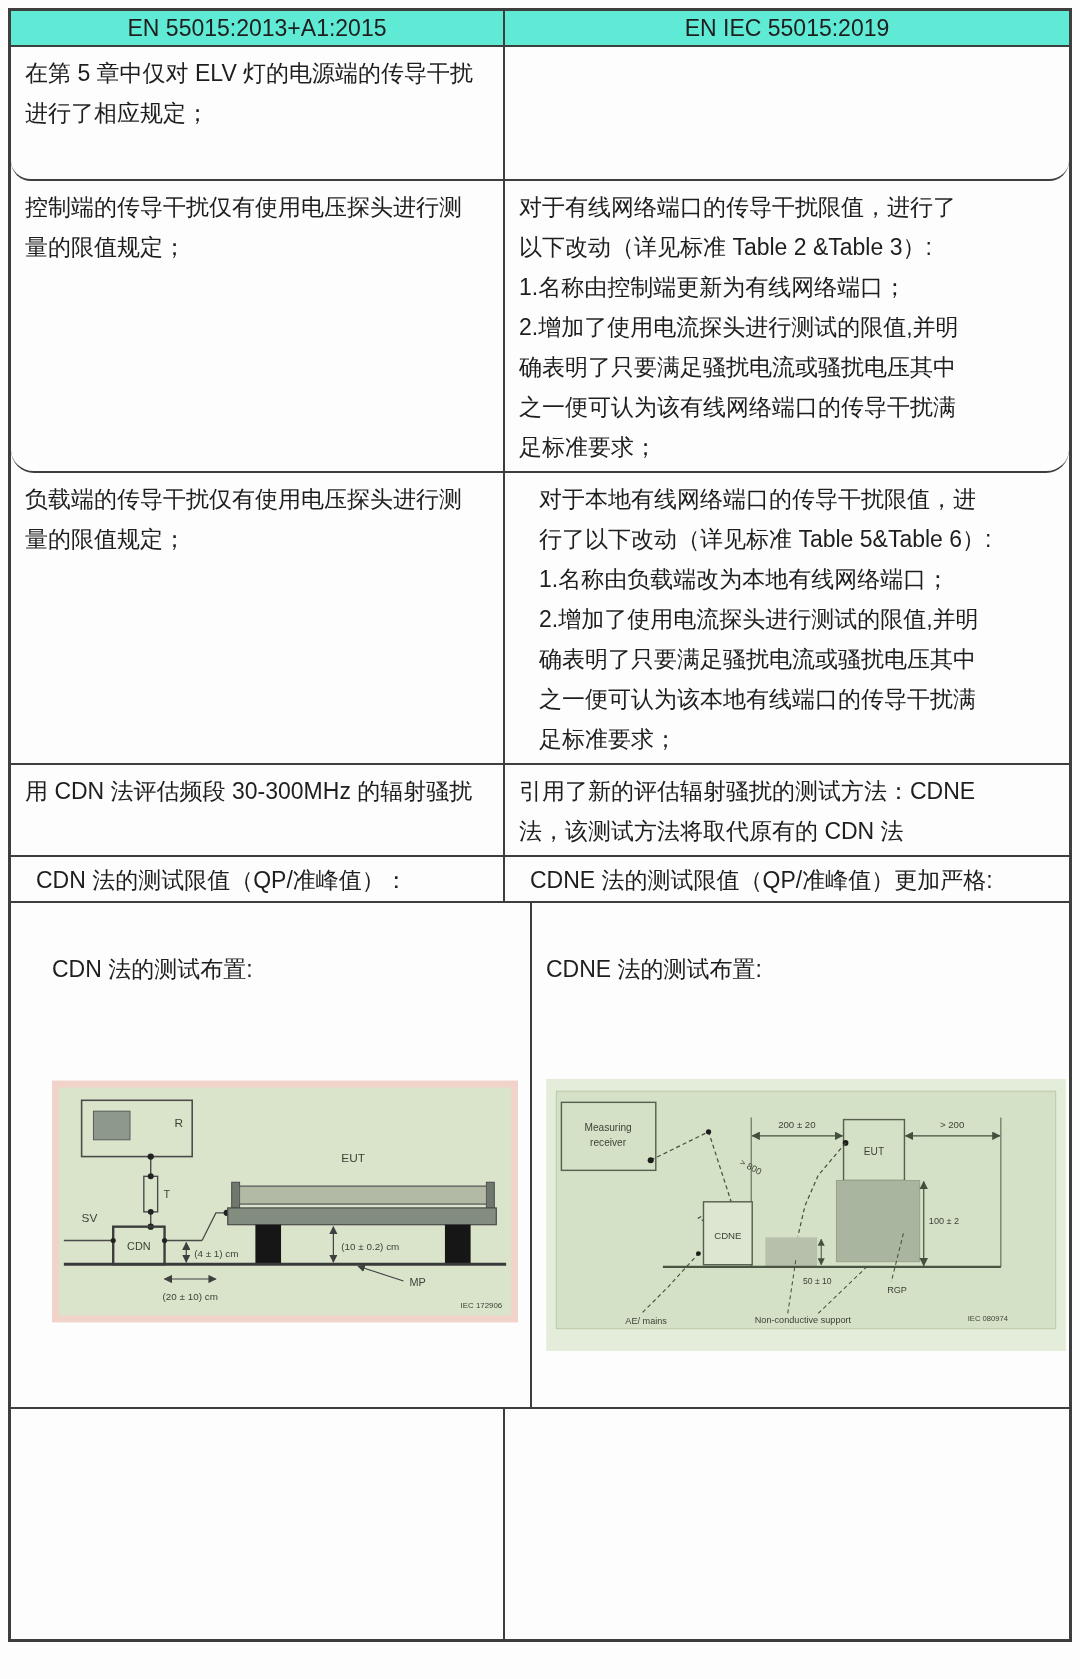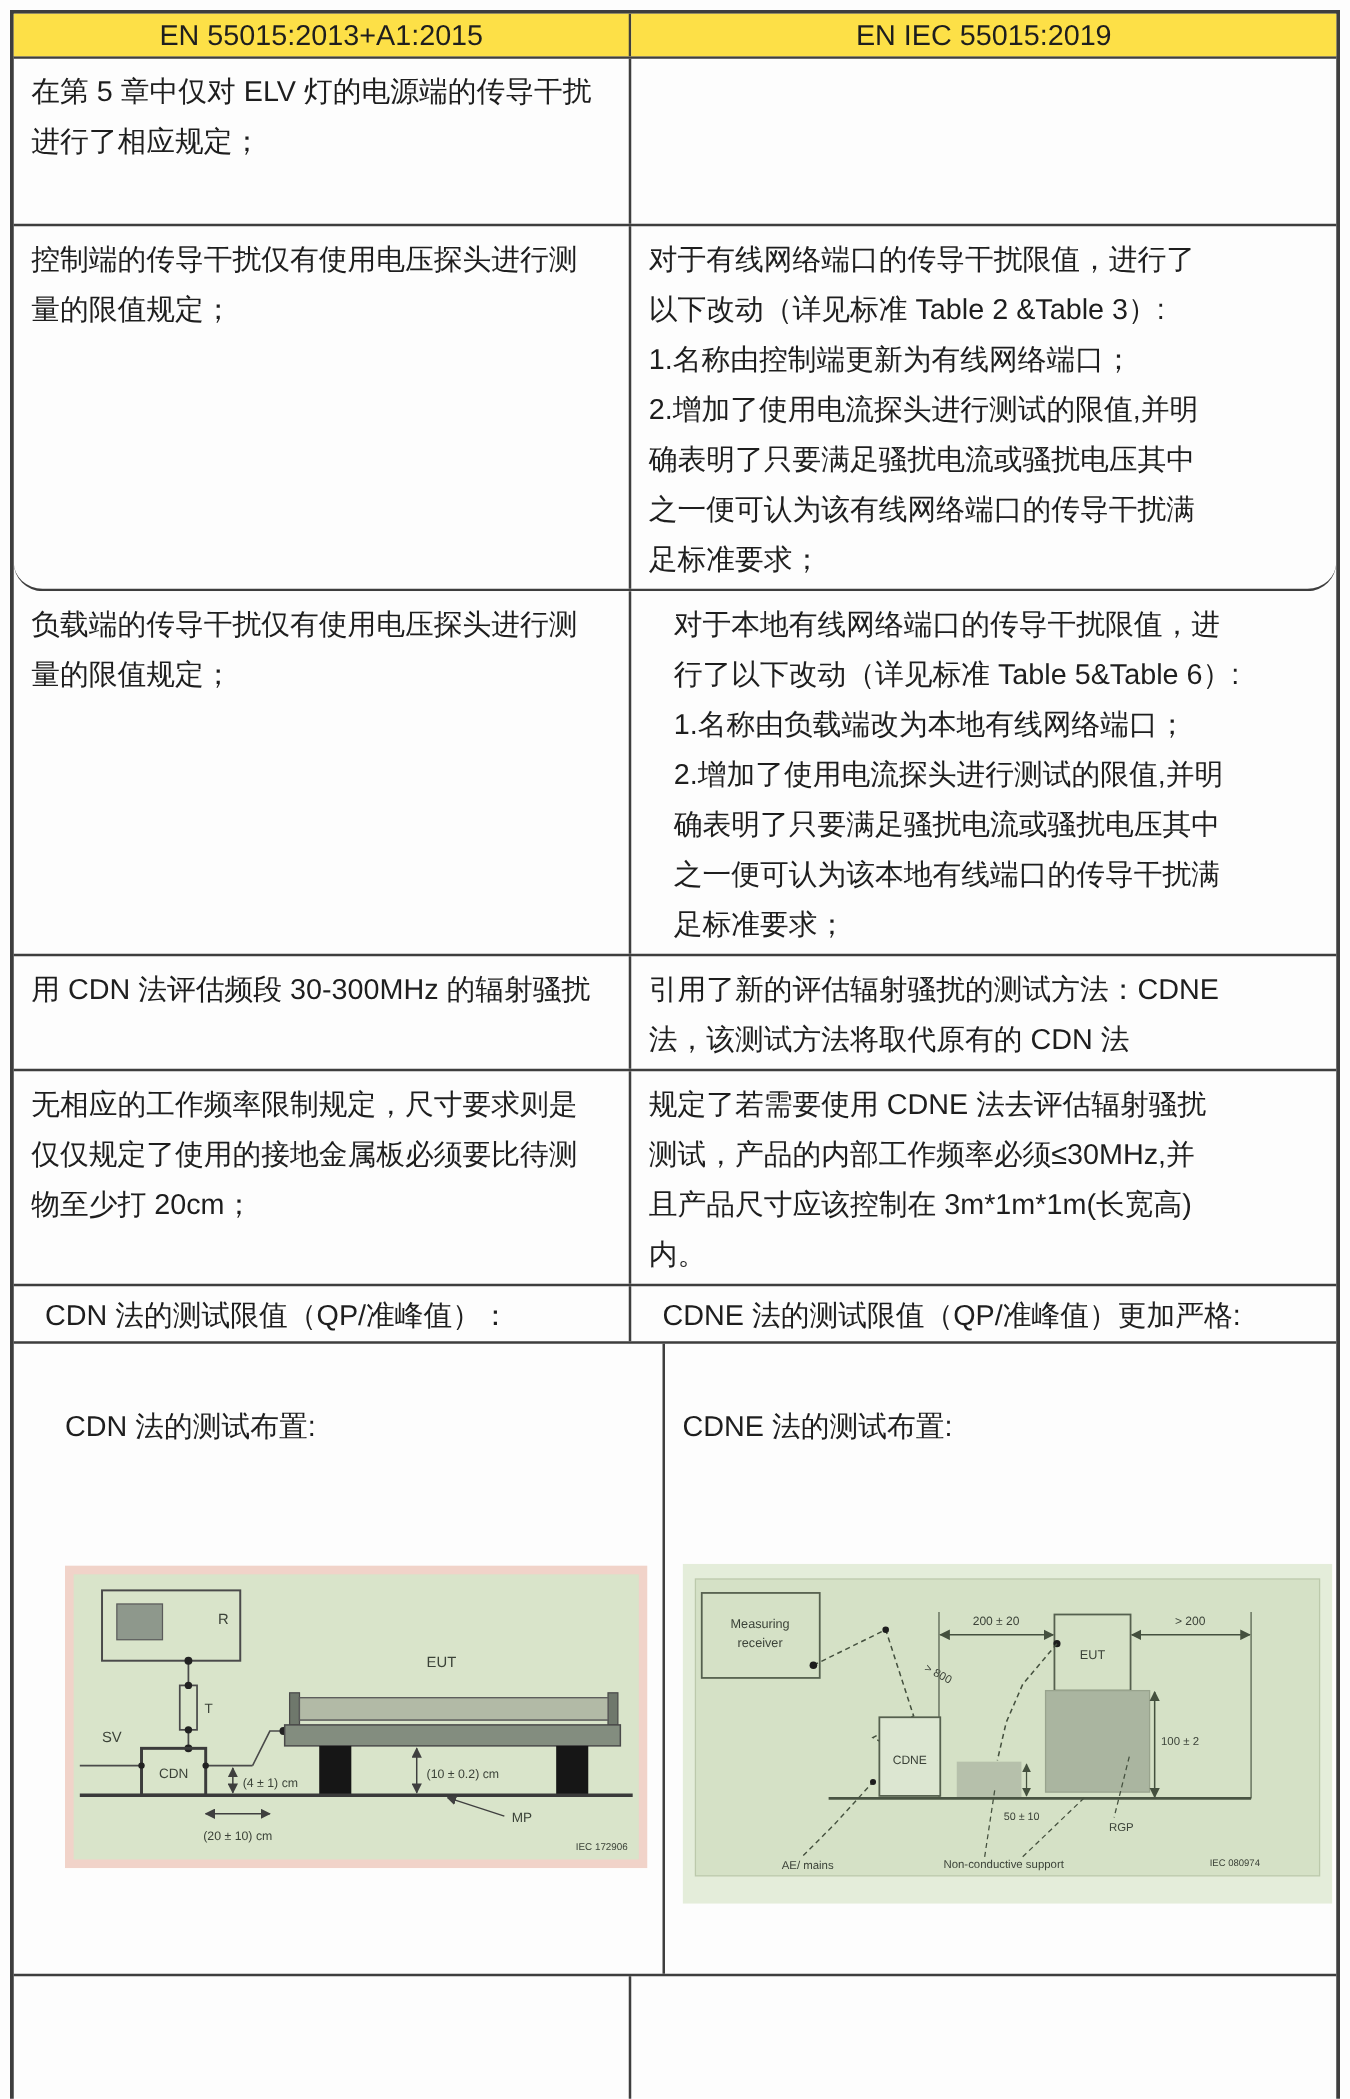--- a/index.html
+++ b/index.html
@@ -4,39 +4,39 @@
 <style>
   html,body{margin:0;padding:0;background:#ffffff;}
   .page{width:1080px;height:1679px;box-sizing:border-box;padding:8px 8px 0 8px;
         background:#fdfdfd;font-family:"Liberation Sans",sans-serif;color:#1e1e1e;}
   .tbl{border:3px solid #3e3e3e;}
   .row{display:grid;grid-template-columns:494px 1fr;border-bottom:2px solid #3e3e3e;}
   .row:last-child{border-bottom:none;}
   .cell{padding:6px 14px 4px 14px;font-size:23px;line-height:40px;white-space:pre-line;
         text-align:justify;overflow:hidden;}
   .cell.left{border-right:2px solid #3e3e3e;}
-  .hdr .cell{background:#fde047;text-align:center;font-size:23px;line-height:34px;
+  .hdr .cell{background:#5eead4;text-align:center;font-size:23px;line-height:34px;
              padding:0 4px;white-space:normal;}
   .tight .cell{line-height:36px;padding-top:5px;padding-bottom:3px;padding-left:25px;}
   .diagram-wrap{margin-top:10px;}
   svg text{font-family:"Liberation Sans",sans-serif;fill:#3b4238;}
 </style>
 </head>
 <body>
 
 <div class="page">
   <div class="tbl">
 
     <div class="row hdr" style="min-height:34px;">
       <div class="cell left">EN 55015:2013+A1:2015</div>
       <div class="cell">EN IEC 55015:2019</div>
     </div>
 
 
-    <div class="row" style="min-height:132px;">
+    <div class="row" style="min-height:132px;border-radius:20px;">
       <div class="cell left">在第 5 章中仅对 ELV 灯的电源端的传导干扰
 进行了相应规定；</div>
     </div>
 
     <div class="row" style="min-height:278px;border-radius:23px;">
       <div class="cell left">控制端的传导干扰仅有使用电压探头进行测
 量的限值规定；</div>
       <div class="cell">对于有线网络端口的传导干扰限值，进行了
 以下改动（详见标准 Table 2 &amp;Table 3）:
 1.名称由控制端更新为有线网络端口；
@@ -57,29 +57,20 @@
 之一便可认为该本地有线端口的传导干扰满
 足标准要求；</div>
     </div>
 
     <div class="row" style="min-height:80px;">
       <div class="cell left">用 CDN 法评估频段 30-300MHz 的辐射骚扰</div>
       <div class="cell">引用了新的评估辐射骚扰的测试方法：CDNE
 法，该测试方法将取代原有的 CDN 法</div>
     </div>
 
-    <div class="row" style="min-height:160px;">
-      <div class="cell left">无相应的工作频率限制规定，尺寸要求则是
-仅仅规定了使用的接地金属板必须要比待测
-物至少打 20cm；</div>
-      <div class="cell">规定了若需要使用 CDNE 法去评估辐射骚扰
-测试，产品的内部工作频率必须≤30MHz,并
-且产品尺寸应该控制在 3m*1m*1m(长宽高)
-内。</div>
-    </div>
 
     <div class="row tight" style="min-height:44px;">
       <div class="cell left">CDN 法的测试限值（QP/准峰值）：</div>
       <div class="cell">CDNE 法的测试限值（QP/准峰值）更加严格:</div>
     </div>
 
     <div class="row" style="min-height:320px;padding-left:27px;">
       <div class="cell left">
         <div>CDN 法的测试布置:</div>
         <div class="diagram-wrap">

